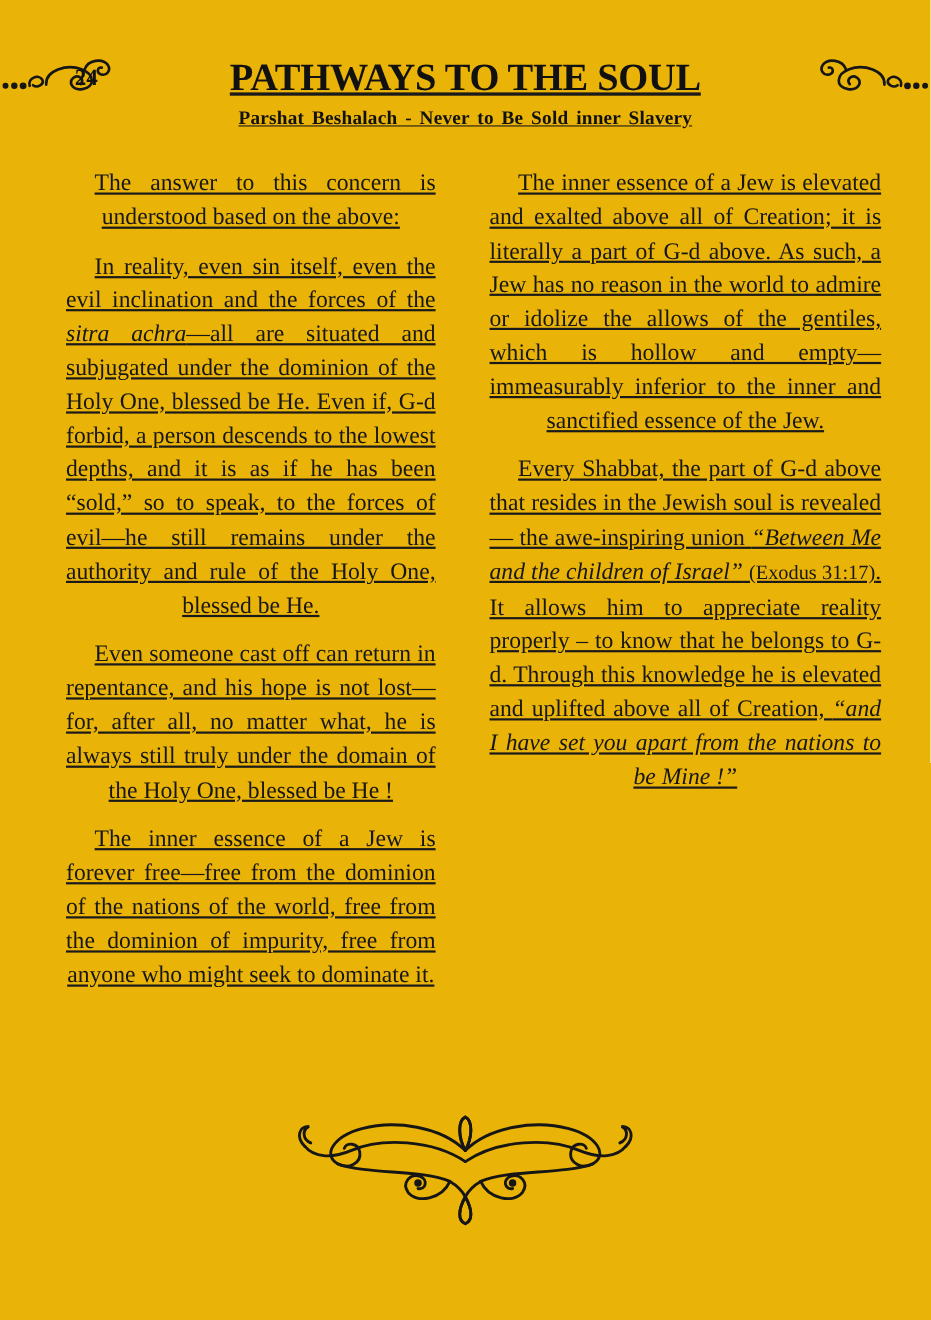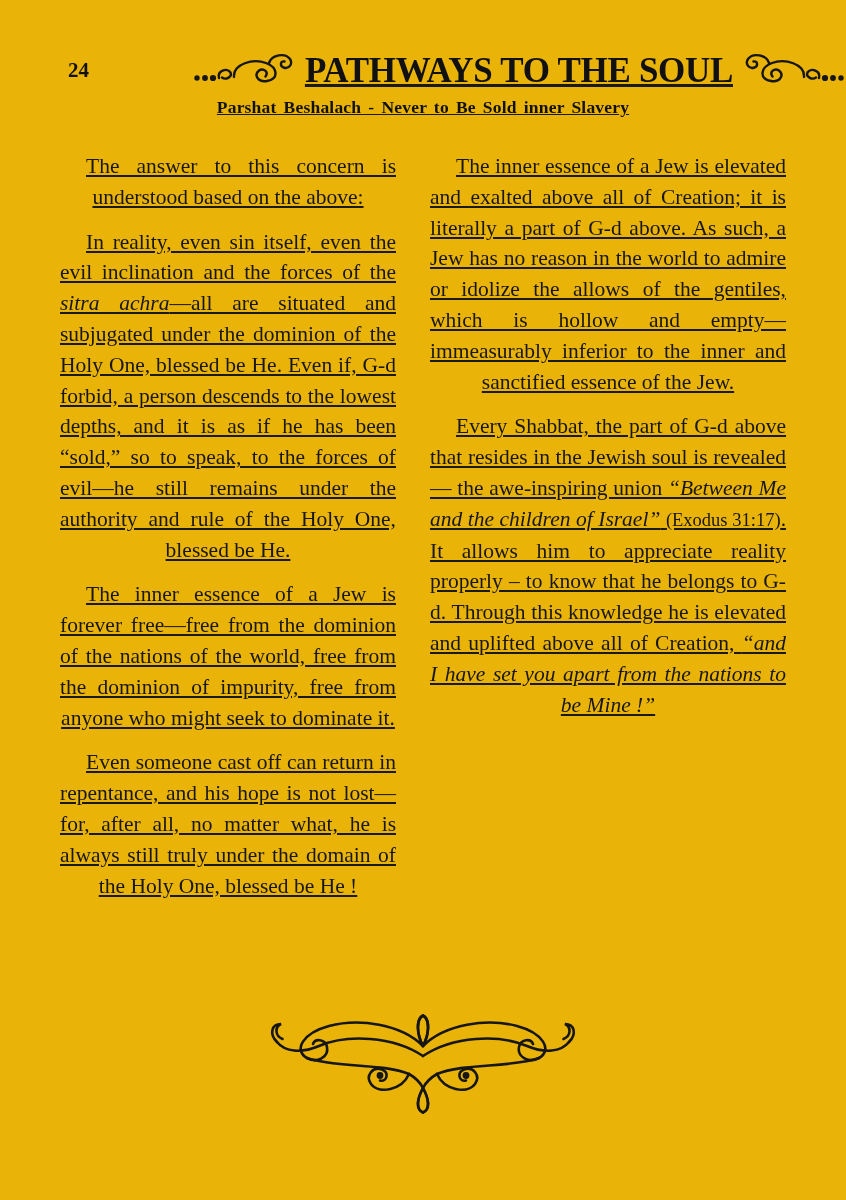--- a/index.html
+++ b/index.html
@@ -13,40 +13,40 @@
     box-sizing:border-box;
     text-decoration:underline;
   }
   
   .hdr{position:relative;padding-top:50px;}
   .pagenum{
     position:absolute;left:68px;top:58px;
     font-size:21px;font-weight:700;color:#111;
   }
   .titlerow{
-    display:flex;align-items:center;justify-content:flex-end;gap:8px;
+    display:flex;align-items:center;justify-content:space-between;gap:8px;
   }
   .booktitle{
     margin:0;
     font-size:35px;font-weight:700;color:#111;
     letter-spacing:-0.3px;white-space:nowrap;
     line-height:1.05;
   }
   .orn{display:block;flex:0 0 auto;}
   .subtitle{
     margin:5px 0 0 0;text-align:center;
     font-size:17.5px;font-weight:700;color:#111;
     word-spacing:2.5px;letter-spacing:0.2px;
   }
   
   .content{
     display:flex;
     margin-top:33px;
     padding:0 60px;
-    gap:34px;
+    gap:49px;
   }
   .col{flex:0 0 auto;}
   .colL{width:336px;}
   .colR{width:356px;}
   .para{
     margin:0 0 14px 0;
     font-size:21.5px;
     line-height:30.8px;
     text-align:justify;
     text-align-last:center;
@@ -114,22 +114,22 @@
           </g>
       </svg>
     </div>
     <h2 class="subtitle">Parshat Beshalach - Never to Be Sold inner Slavery</h2>
   </header>
 
   <main class="content">
     <div class="col colL">
         <p class="para"><span>The answer to this concern is understood based on the above:</span></p>
         <p class="para"><span>In reality, even sin itself, even the evil inclination and the forces of the </span><span class="it">sitra achra</span><span>—all are situated and subjugated under the dominion of the Holy One, blessed be He. Even if, G-d forbid, a person descends to the lowest depths, and it is as if he has been “sold,” so to speak, to the forces of evil—he still remains under the authority and rule of the Holy One, blessed be He.</span></p>
+        <p class="para"><span>Even someone cast off can return in repentance, and his hope is not lost—for, after all, no matter what, he is always still truly under the domain of the Holy One, blessed be He !</span></p>
         <p class="para"><span>The inner essence of a Jew is forever free—free from the dominion of the nations of the world, free from the dominion of impurity, free from anyone who might seek to dominate it.</span></p>
-        <p class="para"><span>Even someone cast off can return in repentance, and his hope is not lost—for, after all, no matter what, he is always still truly under the domain of the Holy One, blessed be He !</span></p>
       </div>
     <div class="col colR">
         <p class="para"><span>The inner essence of a Jew is elevated and exalted above all of Creation; it is literally a part of G-d above. As such, a Jew has no reason in the world to admire or idolize the allows of the gentiles, which is hollow and empty—immeasurably inferior to the inner and sanctified essence of the Jew.</span></p>
         <p class="para"><span>Every Shabbat, the part of G-d above that resides in the Jewish soul is revealed — the awe-inspiring union </span><span class="it">“Between Me and the children of Israel”</span><span> </span><span class="sm">(Exodus 31:17)</span><span>. It allows him to appreciate reality properly – to know that he belongs to G-d. Through this knowledge he is elevated and uplifted above all of Creation, </span><span class="it">“and I have set you apart from the nations to be Mine !”</span></p>
       </div>
   </main>
 
   <footer class="ftr">
     <svg width="320" height="104" viewBox="0 0 320 104">
       <use href="#fl-half"></use>

